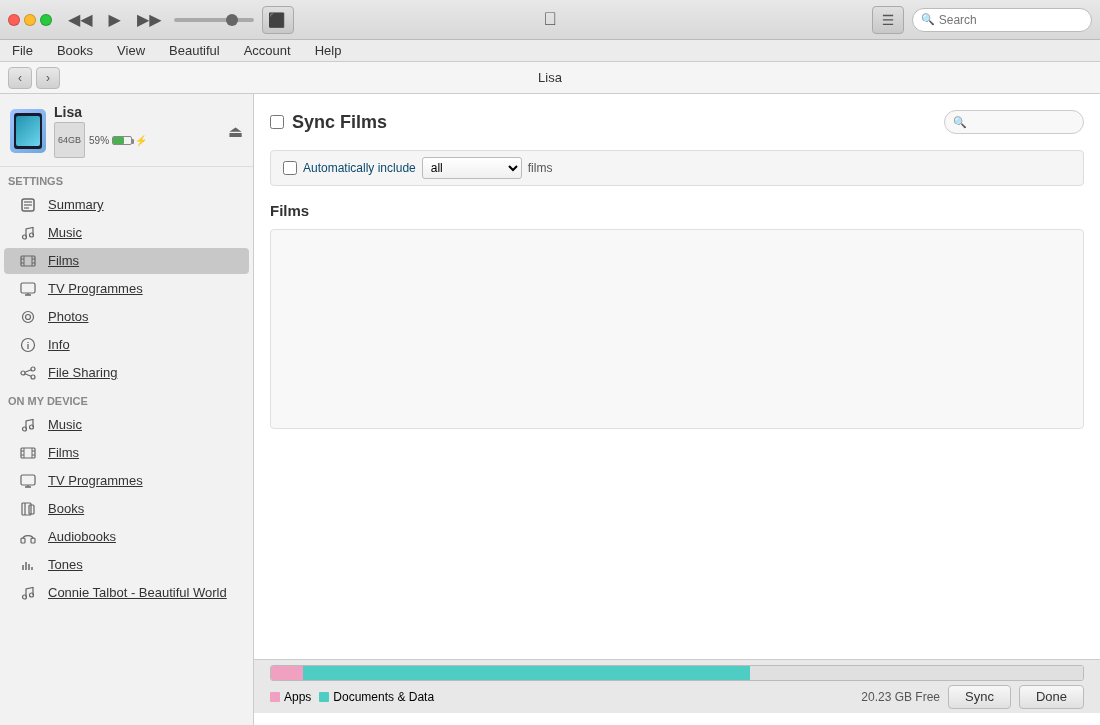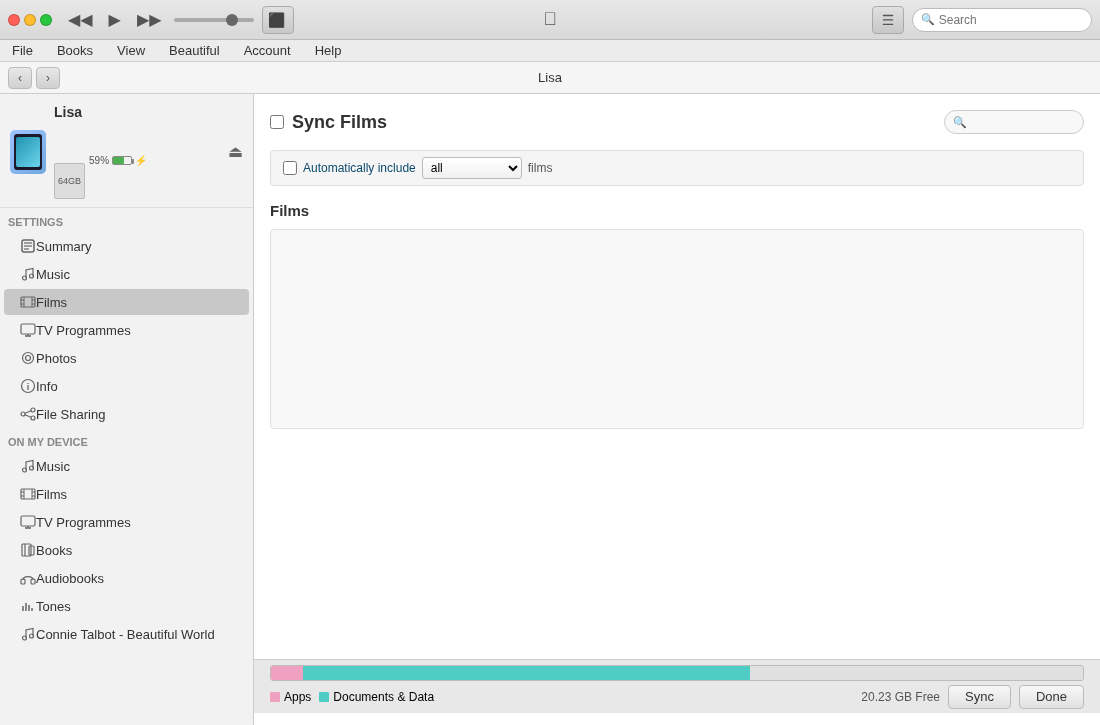--- a/index.html
+++ b/index.html
@@ -121,40 +121,40 @@
     .device-icon-screen-inner { width: 24px; height: 30px; background: linear-gradient(135deg, #2193b0, #6dd5ed); border-radius: 2px; }
 
     .device-info { flex: 1; }
     .device-name { font-size: 14px; font-weight: bold; color: #333; }
     .device-capacity {
       font-size: 10px; color: #888;
       display: flex; align-items: center; gap: 4px; margin-top: 2px;
     }
     .capacity-badge {
       background: #ddd; border: 1px solid #bbb; border-radius: 2px;
-      padding: 12px 3px; font-size: 9px; color: #555; margin-top: 41px;
+      padding: 12px 3px; font-size: 9px; color: #555;
     }
     .battery-info { display: flex; align-items: center; gap: 2px; font-size: 10px; color: #555; }
     .battery-bar { width: 20px; height: 9px; border: 1px solid #888; border-radius: 2px; position: relative; margin: 0 1px; }
     .battery-bar::after { content: ''; position: absolute; right: -3px; top: 2px; width: 2px; height: 5px; background: #888; border-radius: 0 1px 1px 0; }
     .battery-fill { height: 100%; width: 60%; background: #4caf50; border-radius: 1px; }
     .eject-btn { font-size: 16px; color: #666; cursor: pointer; }
 
     .sidebar-section-header {
       padding: 8px 8px 4px;
       font-size: 11px; font-weight: bold; color: #888;
       text-transform: uppercase;
     }
 
     .sidebar-item {
-      display: flex; align-items: center; gap: 0;
+      display: flex; gap: 12px;
       padding: 5px 10px 5px 16px;
       cursor: pointer;
       color: #333; font-size: 13px;
-      border-radius: 4px; margin: 1px 4px;
+      border-radius: 4px; margin: 1px 4px; text-decoration: underline;
     }
     .sidebar-item.active { background: #c8c8c8; }
     .sidebar-icon { width: 16px; height: 16px; display: flex; align-items: center; justify-content: center; flex-shrink: 0; }
 
     
     .content-area {
       flex: 1;
       background: white;
       overflow-y: auto;
       padding: 16px;

